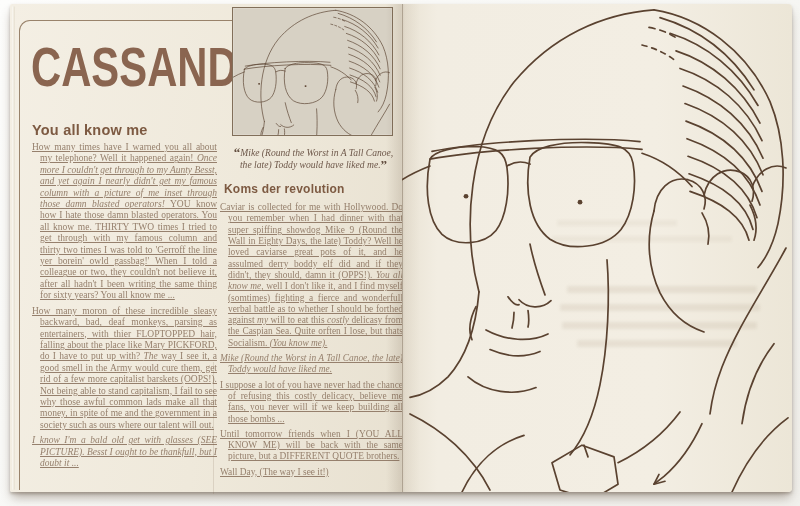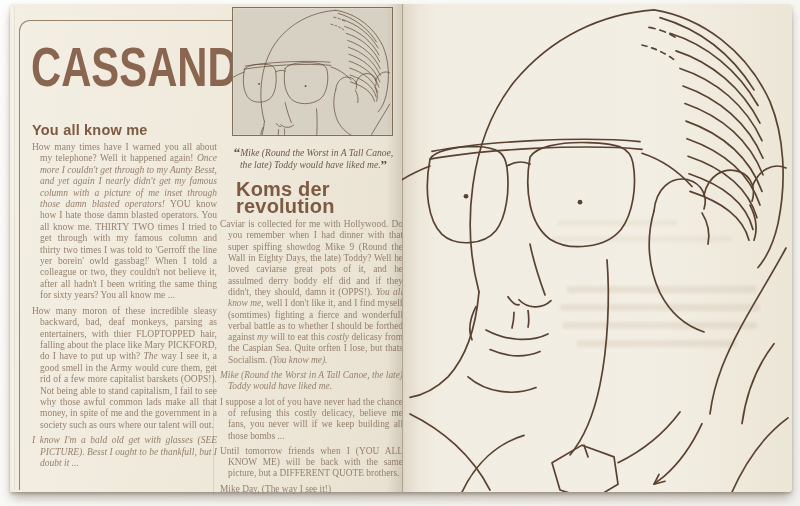--- a/index.html
+++ b/index.html
@@ -45,23 +45,23 @@
   }
   .col1{
     position:absolute;left:22px;top:119px;width:185px;
     color:var(--c-body);font-size:9.5px;line-height:11.4px;text-align:justify;
   }
   .col2{position:absolute;left:210px;top:0;width:183px;color:var(--c-body);font-size:9.4px;line-height:11.3px;text-align:justify;}
   h2.sec{
     font-family:"Liberation Sans",sans-serif;font-weight:bold;color:var(--c-heading);
     font-size:14.5px;line-height:15px;margin:0 0 4px;text-align:left;letter-spacing:.2px;
   }
-  .col2 h2.sec{font-size:20px;line-height:17px;margin:11px 16px 4px;}
+  .col2 h2.sec{font-size:12px;line-height:17px;margin:11px 4px 4px;}
   .sec-gap{margin-top:10px;}
-  p.bp{margin:0 0 4px;text-indent:-8px;padding-left:8px;}
+  p.bp{margin:0 0 4px;text-indent:-8px;padding-left:8px;text-decoration:underline;}
   .it{font-style:italic;}
   .inset{
     margin:3px 0 0 12px;width:161px;height:129px;background:var(--c-inset);
     border:1px solid rgba(108,86,64,.8);overflow:hidden;
     box-shadow:0 0 0 1px rgba(255,255,255,.15) inset;
   }
   .inset svg{display:block;width:100%;height:100%;}
   .caption{
     margin:11px 6px 0 10px;text-align:center;font-size:9.6px;line-height:11.6px;
     color:var(--c-body-dark);text-indent:0;
@@ -175,21 +175,21 @@
         <svg viewBox="0 0 390 330" preserveAspectRatio="none">
           <use href="#caric"></use>
         </svg>
       </div>
       <p class="caption"><span class="q">“</span><span><span class="it">Mike (Round the Worst in A Tall Canoe, the late) Toddy would have liked me.</span></span><span class="q">”</span></p>
       <h2 class="sec">Koms der revolution</h2>
       <p class="bp"><span>Caviar is collected for me with Hollywood. Do you remember when I had dinner with that super spiffing showdog Mike 9 (Round the Wall in Eighty Days, the late) Toddy? Well he loved caviarse great pots of it, and he assulmed derry boddy elf did and if they didn't, they should, damn it (OPPS!). </span><span class="it">You all know me</span><span>, well I don't like it, and I find myself (somtimes) fighting a fierce and wonderfull verbal battle as to whether I should be forthed against </span><span class="it">my</span><span> will to eat this </span><span class="it">costly</span><span> delicasy from the Caspian Sea. Quite orften I lose, but thats Socialism. </span><span class="it">(You know me).</span></p>
       <p class="bp"><span class="it">Mike (Round the Worst in A Tall Canoe, the late) Toddy would have liked me.</span></p>
       <p class="bp"><span>I suppose a lot of you have never had the chance of refusing this costly delicacy, believe me fans, you never will if we keep building all those bombs ...</span></p>
       <p class="bp"><span>Until tomorrow friends when I (YOU ALL KNOW ME) will be back with the same picture, but a DIFFERENT QUOTE brothers.</span></p>
-      <p class="bp signoff"><span>Mike Day, (The way I see it!)</span></p>
+      <p class="bp signoff"><span>Wall Day, (The way I see it!)</span></p>
     </div>
 
     <div class="crease"></div>
   </div>
 
   <div class="page-right">
 
     <div class="ghost" style="left:155px;top:216px;width:120px;height:6px;opacity:.6"></div>
     <div class="ghost" style="left:150px;top:232px;width:180px;height:6px;opacity:.6"></div>
     <div class="ghost" style="left:165px;top:282px;width:190px;height:7px"></div>

